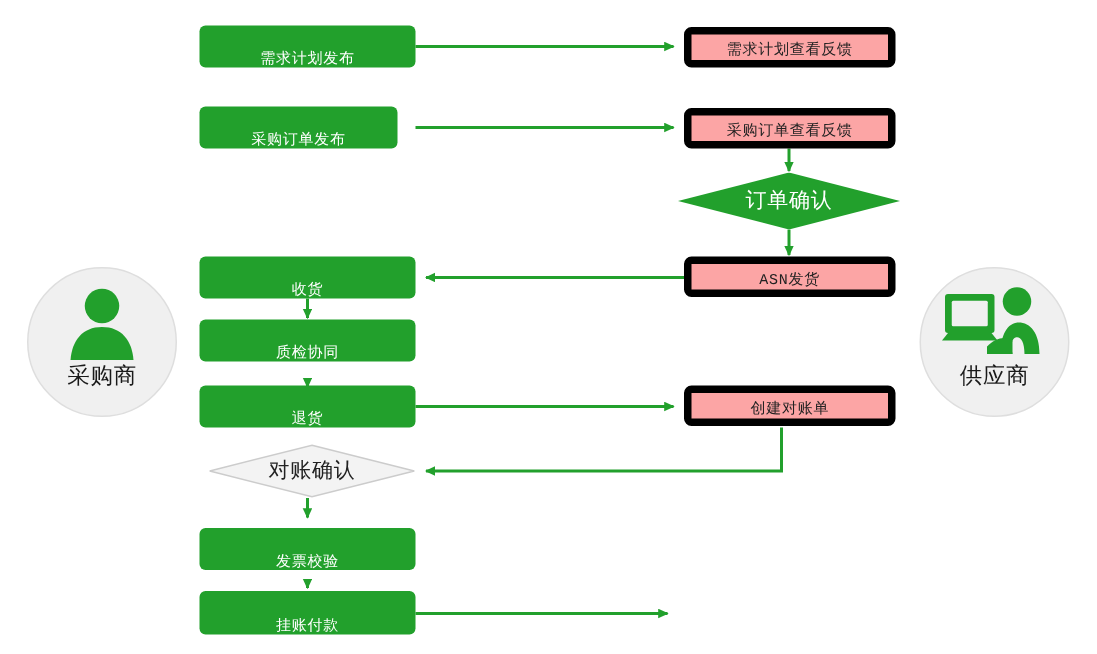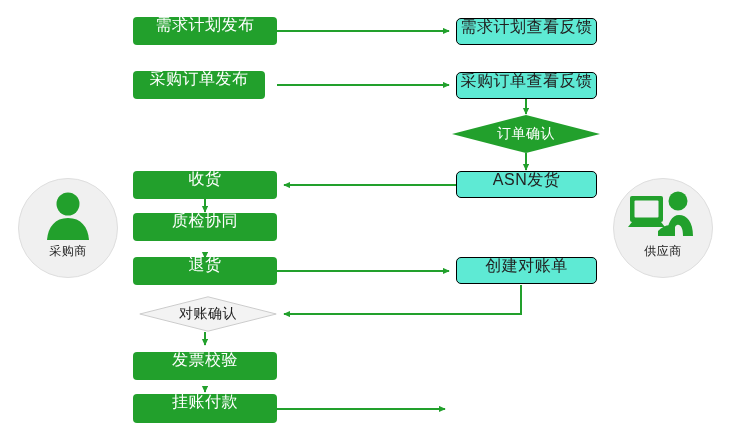--- a/index.html
+++ b/index.html
@@ -22,38 +22,39 @@
     left: 0;
     top: 0;
     width: 731px;
     height: 436px;
     pointer-events: none;
   }
   .node {
     position: absolute;
     box-sizing: border-box;
     display: flex;
-    align-items: flex-start;
+    align-items: flex-end;
     justify-content: center;
-    font-size: 16px;
+    font-size: 10px;
     line-height: 1;
     letter-spacing: 0.5px;
     white-space: nowrap;
     z-index: 3;
   }
   .node-green {
     background: #22a02c;
     color: #ffffff;
     border-radius: 4px;
   }
   .node-gray {
-    background: #5eead4;
+    background: #fca5a5;
     color: #222222;
-    border: 1px solid #000000;
+    border: 5px solid #000000;
     border-radius: 5px;
+    font-family: Liberation Mono, monospace;
   }
   .node-red {
     background: #f0533a;
     color: #ffffff;
     border-radius: 4px;
   }
   .diamond-wrap {
     position: absolute;
     z-index: 3;
   }
@@ -94,21 +95,21 @@
     top: 12px;
     width: 100%;
     text-align: center;
   }
   .actor-label {
     position: absolute;
     left: 0;
     bottom: 17px;
     width: 100%;
     text-align: center;
-    font-size: 12px;
+    font-size: 15px;
     color: #1a1a1a;
     letter-spacing: 0.5px;
   }
 </style>
 </head>
 <body>
 
 <div id="canvas">
 
   <svg id="edge-layer" viewBox="0 0 731 436" width="731" height="436">

